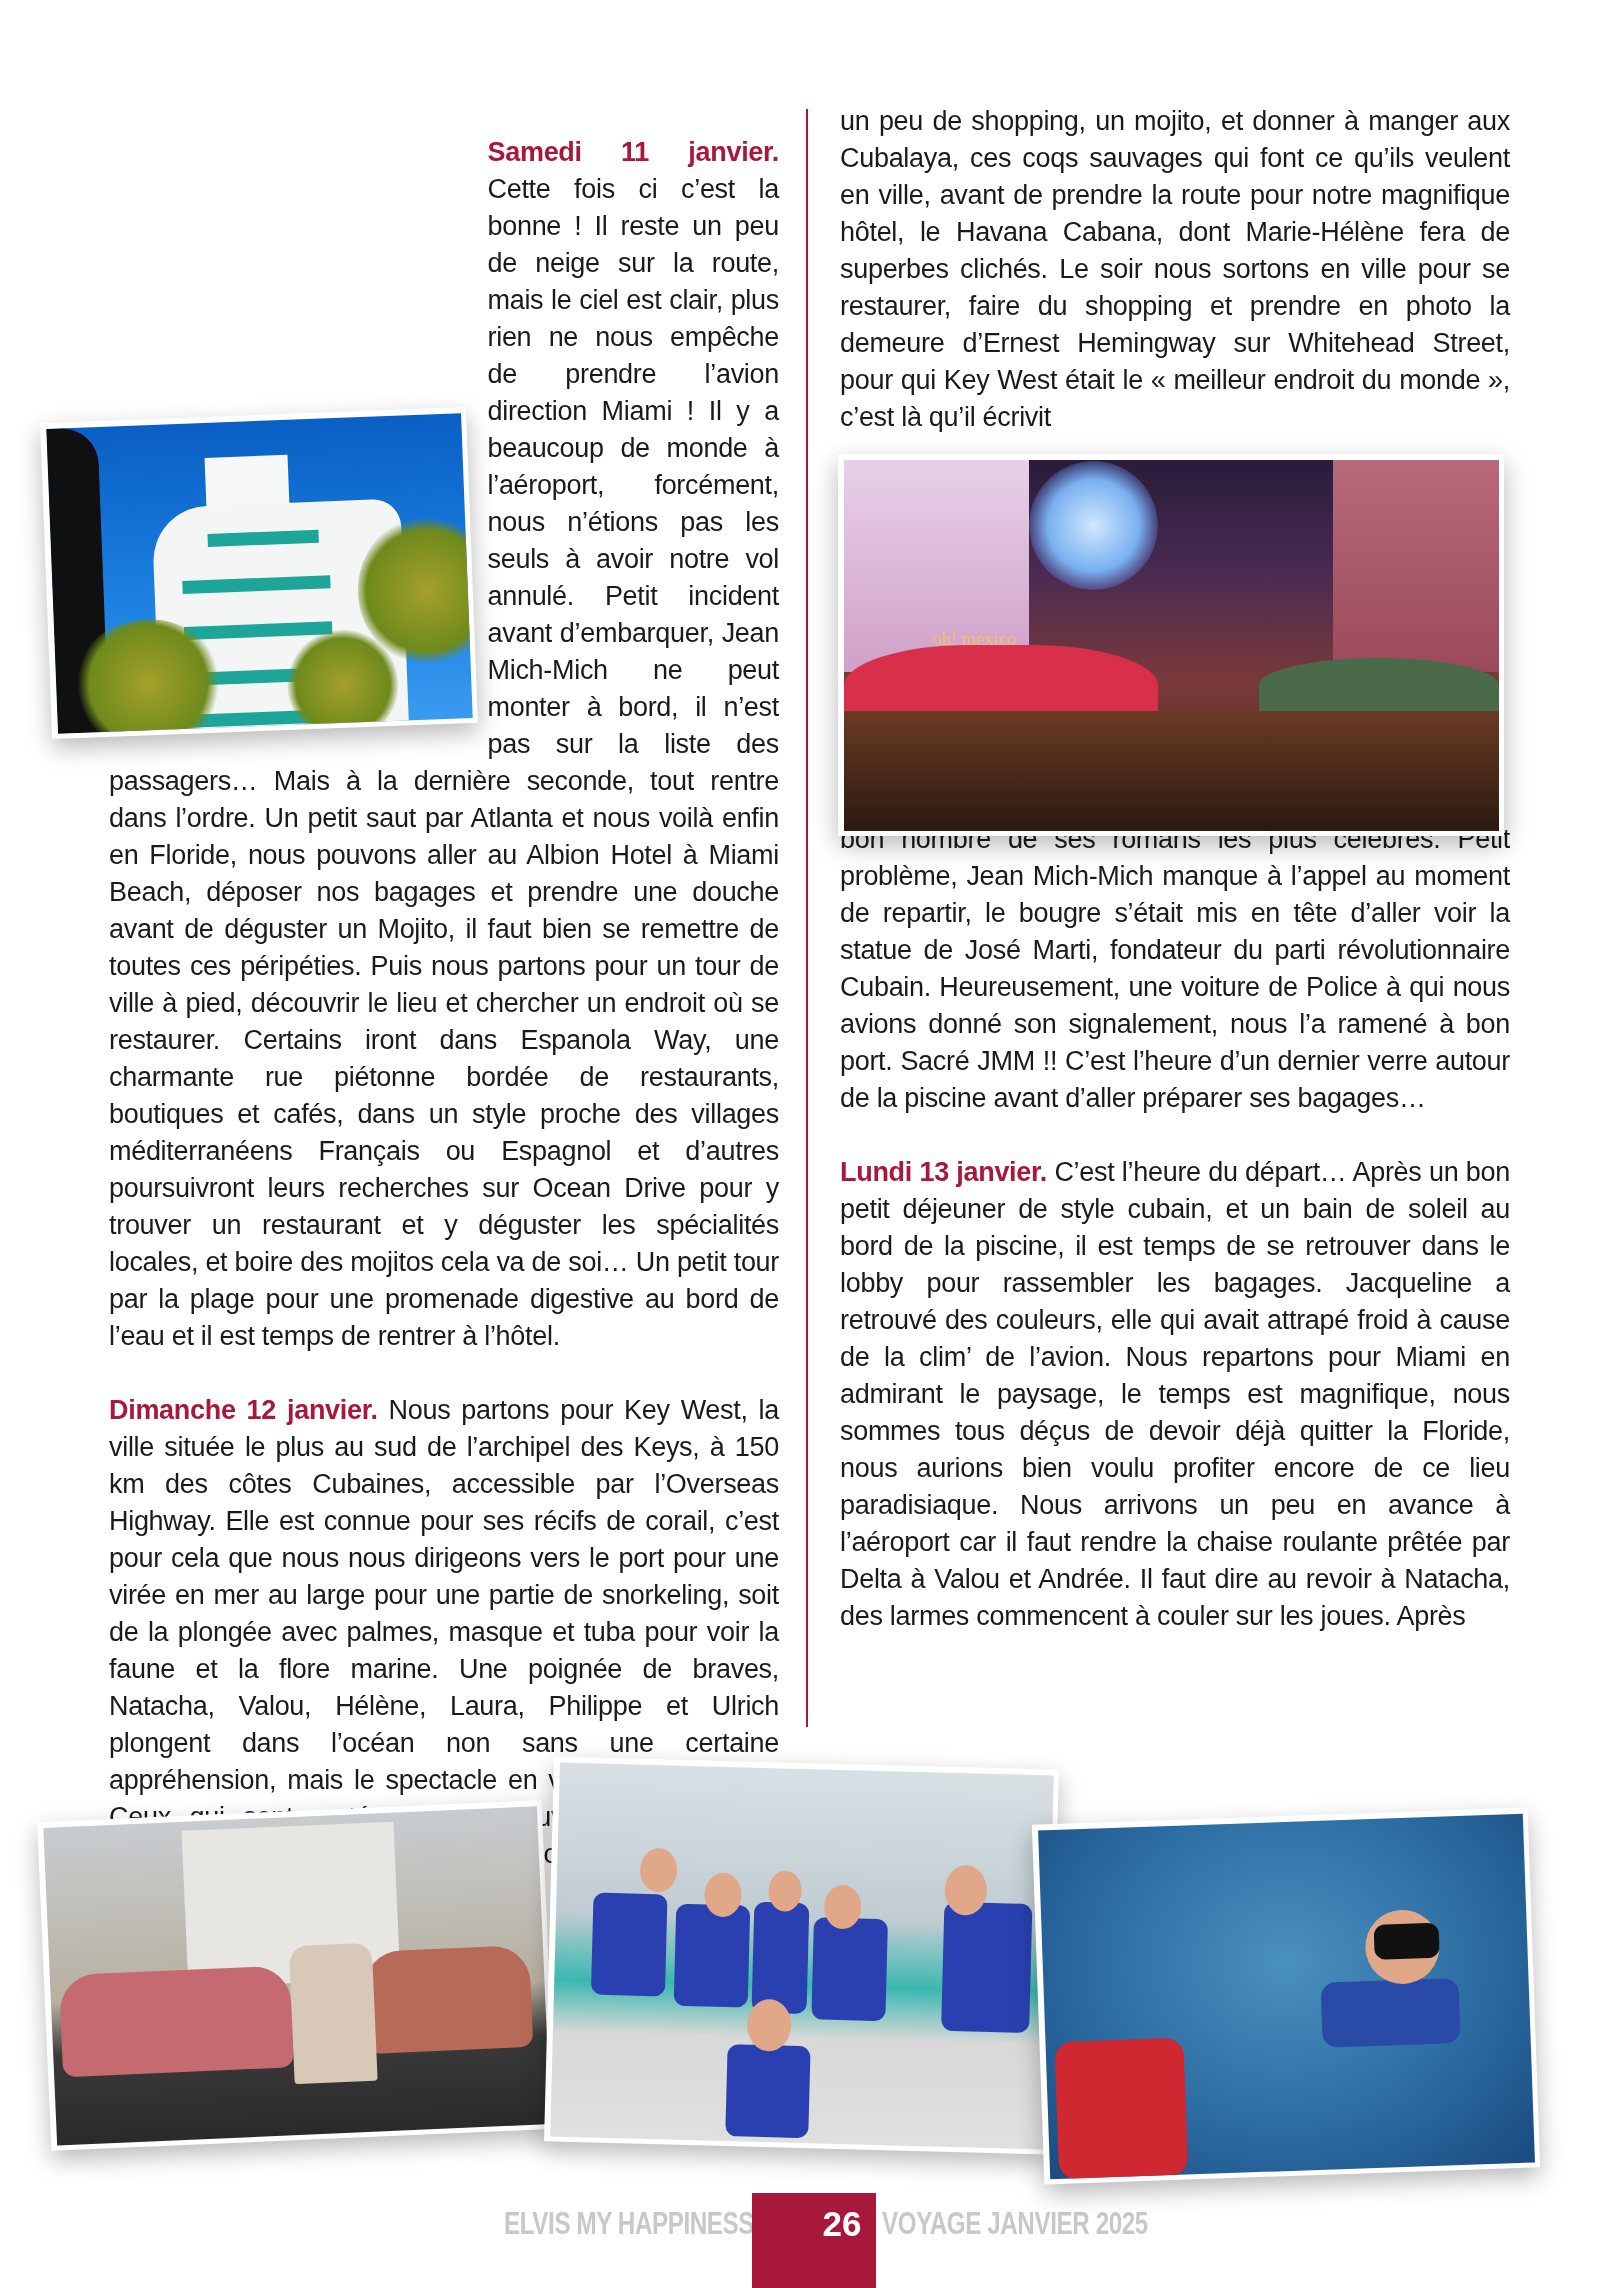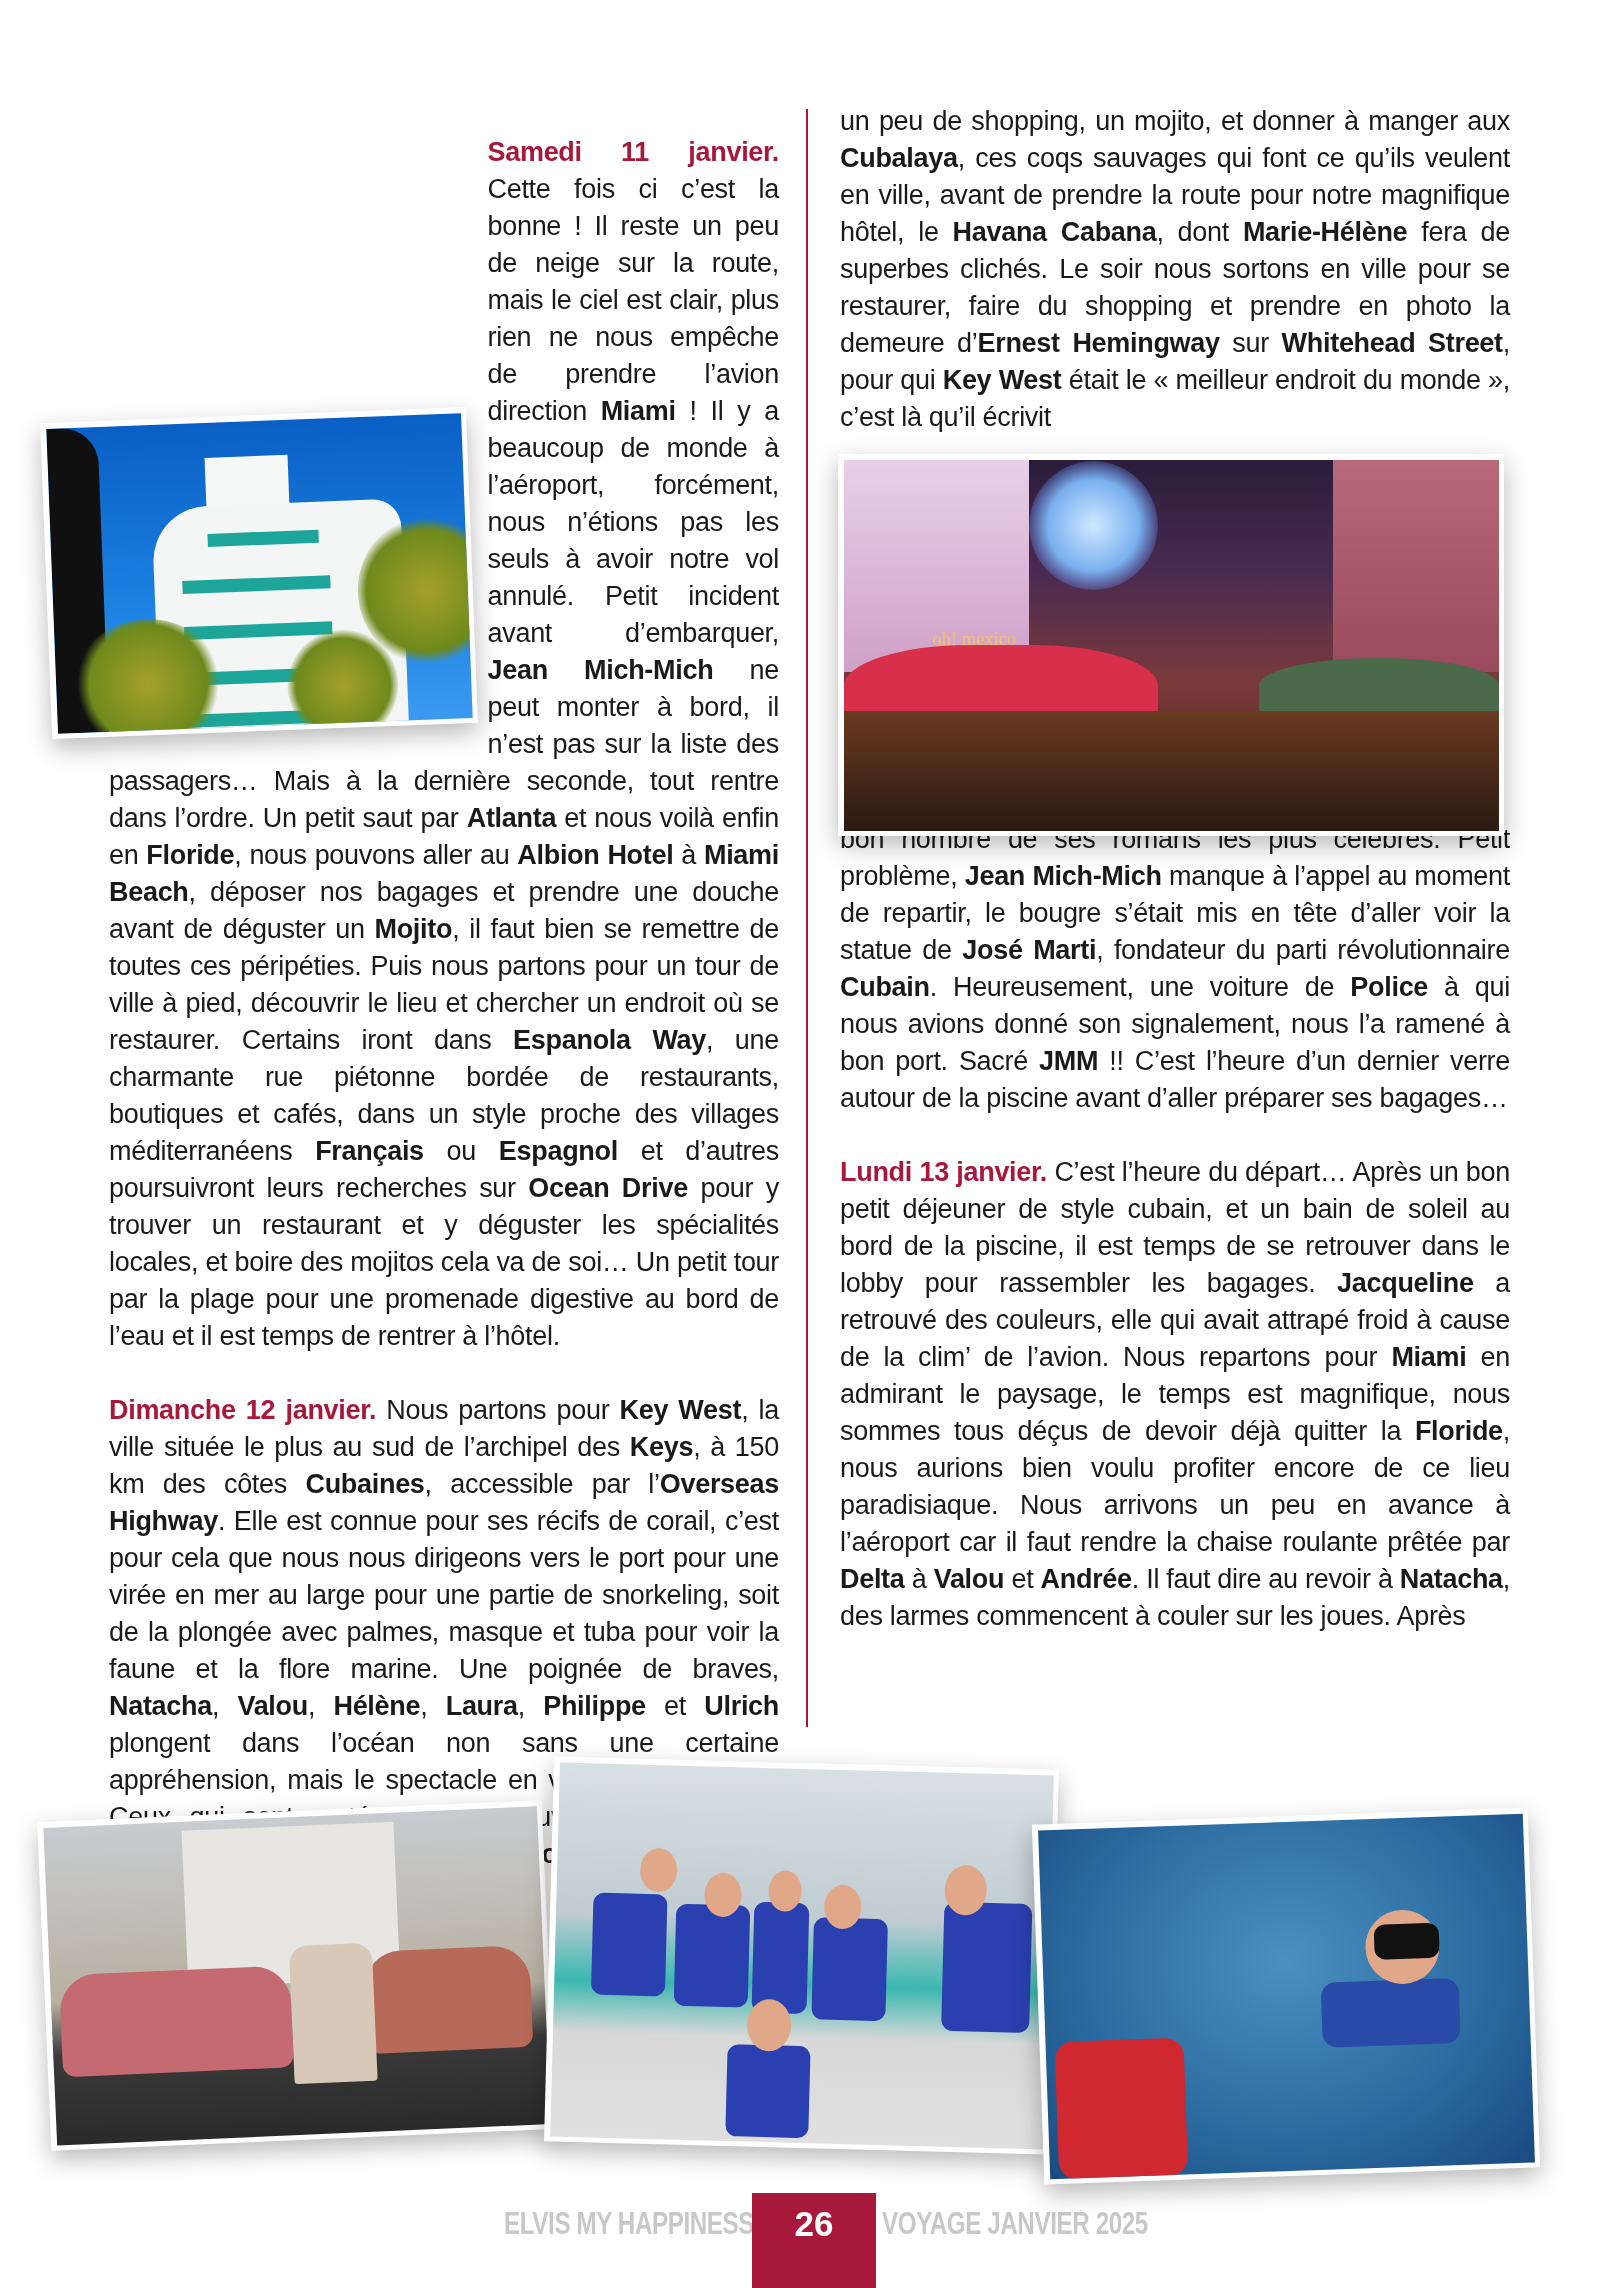--- a/index.html
+++ b/index.html
@@ -5,21 +5,21 @@
   html, body { margin:0; padding:0; background:#ffffff; }
   body { width:1613px; height:2289px; position:relative; overflow:hidden;
          font-family:"Liberation Sans Narrow","Liberation Sans", sans-serif; color:#1a1a1a; }
   .col { position:absolute; top:103px; width:670px; font-size:27px; line-height:37px;
          text-align:justify; hyphens:none; letter-spacing:-0.3px; }
   .col p { margin:0; }
   .col .gap { height:37px; }
   #col-left { left:109px;margin-top:31px; }
   #col-right { left:840px; }
   .day { color:#a8183a; font-weight:bold; }
-  b { font-weight:bold; }
+  b { font-weight:normal; }
   .divider { position:absolute; left:806px; top:109px; width:1.8px; height:1618px; background:#a8183a; }
 
   .photo { position:absolute; background:#fff; padding:5.5px; box-shadow:0 9.2px 24px rgba(0,0,0,0.28); overflow:hidden; }
   .photo .inner { width:100%; height:100%; position:relative; overflow:hidden; }
 
   
   #photo-albion { left:46px; top:415px; width:415px; height:305px; transform:rotate(-2.2deg); }
   #photo-albion .inner { background:linear-gradient(180deg,#0a5fc4 0%,#1a7fe0 55%,#3a9af0 100%); }
   .albion-bldg { position:absolute; left:102px; top:83px; width:249px; height:240px; background:#f4f6f6; border-radius:55px 28px 0 0; }
   .albion-tower { position:absolute; left:157px; top:35px; width:83px; height:65px; background:#f6f7f7; }
@@ -56,21 +56,21 @@
   .blue-vest { position:absolute; left:277px; top:162px; width:138px; height:65px; background:#2a4aa8; border-radius:14.8px; }
   .mask { position:absolute; left:332px; top:106px; width:65px; height:35px; background:#111; border-radius:11px; }
 
   
   .footer-left, .footer-right { position:absolute; top:2206px; font-family:"Liberation Sans Narrow","Liberation Sans",sans-serif;
         font-weight:bold; font-size:31px; color:#c8c8c8; letter-spacing:-0.5px; transform:scaleX(0.78); }
   .footer-left { left:504px; transform-origin:left center; }
   .footer-right { left:882px; transform-origin:left center; }
   .page-box { position:absolute; left:752px; top:2193px; width:124px; height:96px; background:#a8183a; }
   .page-num { position:absolute; left:0; top:11px; width:100%; text-align:center; color:#fff; font-weight:bold;
-              font-size:35px; font-family:"Liberation Sans Narrow","Liberation Sans",sans-serif; }
+              font-size:35px; font-family:"Liberation Sans Narrow","Liberation Sans",sans-serif;padding-left:28px; }
 </style>
 </head>
 <body>
 
 <div class="divider"></div>
 
 <div class="col" id="col-left">
   <div>
       <div style="float: left; width: 373px; height: 329px; margin-top: 292px; margin-right: 5.5px; shape-outside: margin-box;"></div>
     <p>

